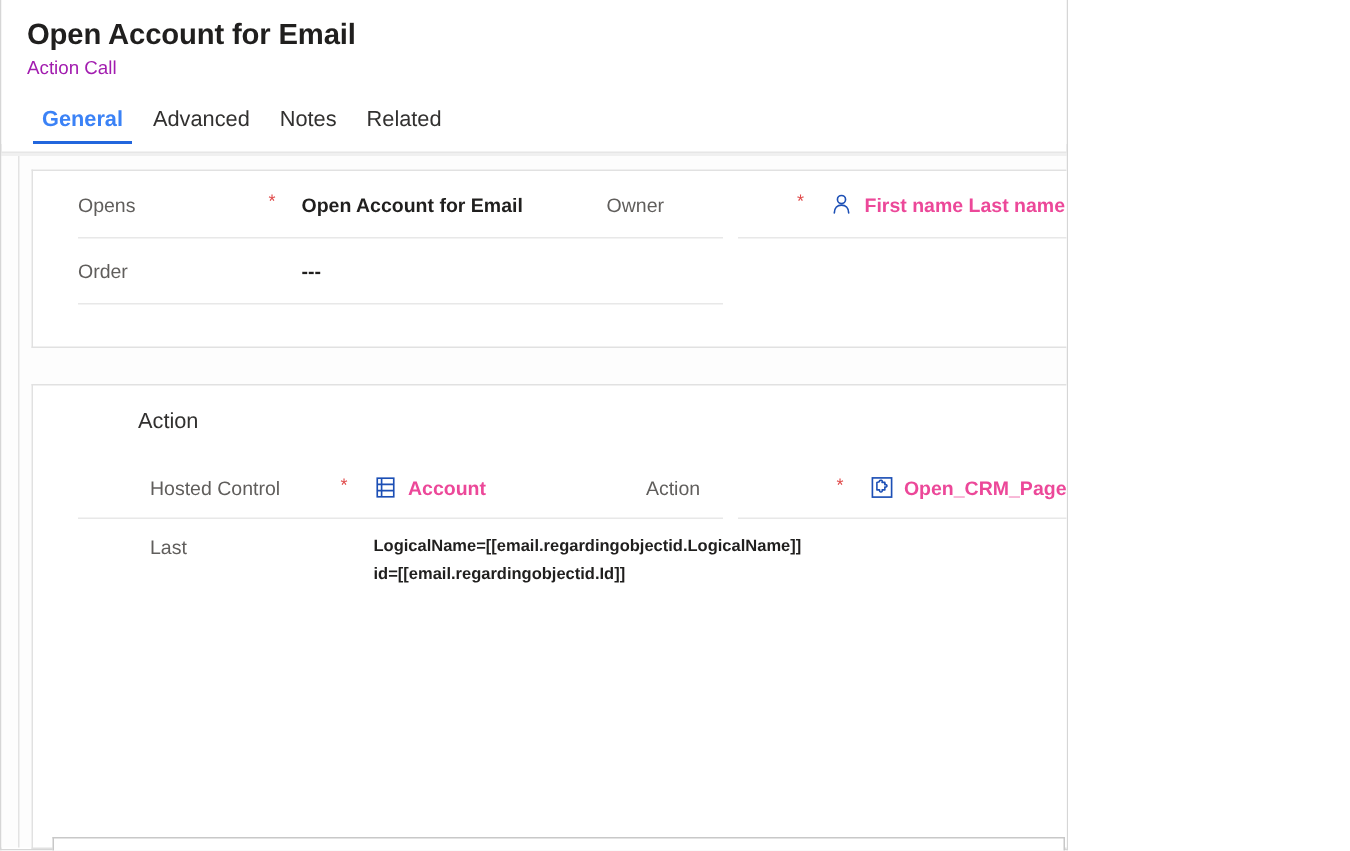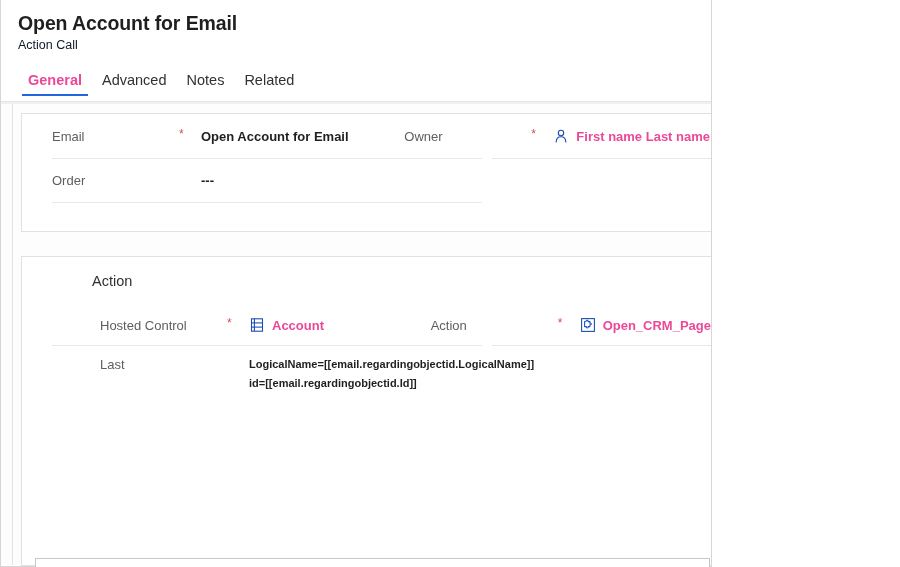--- a/index.html
+++ b/index.html
@@ -33,21 +33,21 @@
   }
   .record-title {
     font-size: 19.5px;
     font-weight: bold;
     letter-spacing: -0.1px;
     color: #201f1e;
     line-height: 24px;
   }
   .record-subtitle {
     font-size: 12.5px;
-    color: #0f172a;
+    color: #a21caf;
     line-height: 18px;
     margin-top: 1px;
   }
 
   
   .tabstrip {
     display: flex;
     align-items: flex-end;
     margin-top: 12px;
     padding-left: 1px;
@@ -58,21 +58,21 @@
     color: #323130;
     padding: 0 9px 6px 9px;
     margin-right: 2px;
     position: relative;
     cursor: pointer;
     line-height: 19px;
   }
   .tab:first-child { margin-left: 0; }
   .tab.active {
     font-weight: bold;
-    color: #ec4899;
+    color: #3b82f6;
   }
   .tab.active::after {
     content: "";
     position: absolute;
     left: 3px;
     right: 3px;
     bottom: 0;
     height: 2.5px;
     background: #2266dd;
   }
@@ -258,21 +258,21 @@
   <div class="header-rule"></div>
   <div class="header-rule2"></div>
 
   <div class="body-area">
     <div class="gutter-line"></div>
 
     <div class="card card-general">
 
       <div class="row">
         <div class="col col-left">
-          <span class="field-label">Email</span>
+          <span class="field-label">Opens</span>
           <span class="req">*</span>
           <span class="field-value plain">Open Account for Email</span>
         </div>
         <div class="col col-right">
           <span class="field-label">Owner</span>
           <span class="req">*</span>
           <span class="lookup">
             <svg class="lookup-icon" viewBox="0 0 16 16">
               <circle cx="8" cy="5" r="2.7" fill="none" stroke="#1c4fb5" stroke-width="1.1"></circle>
               <path d="M3.2 14 C3.2 10.4 5.4 8.7 8 8.7 C10.6 8.7 12.8 10.4 12.8 14" fill="none" stroke="#1c4fb5" stroke-width="1.1" stroke-linecap="round"></path>

